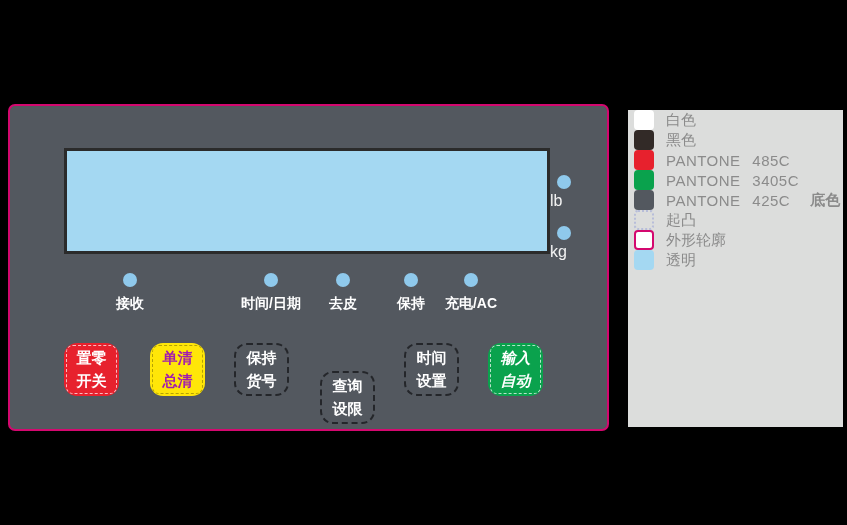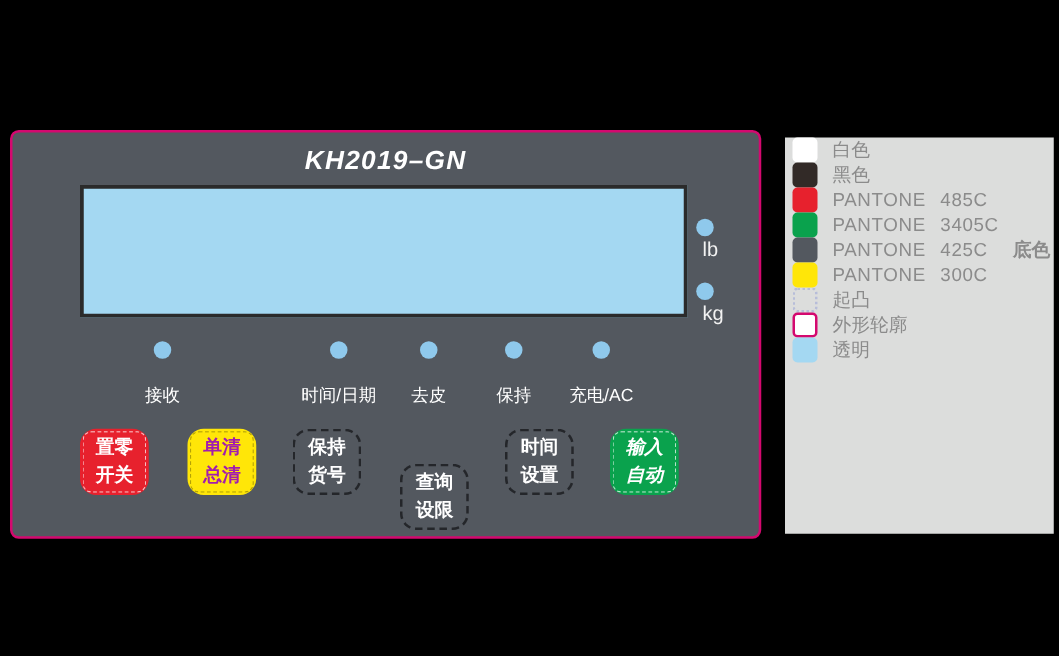--- a/index.html
+++ b/index.html
@@ -26,35 +26,35 @@
     position:absolute;left:54px;top:42px;width:486px;height:106px;
     background:var(--transparent_blue);
     border:3px solid var(--display_border);
   }
   .unit{position:absolute;left:540px;width:60px;}
   .unit .dot{
     display:block;width:14px;height:14px;border-radius:50%;
     background:var(--indicator_dot_blue);margin-left:7px;
   }
   .unit .ulabel{
-    display:block;color:#f2f2f2;font-size:16px;margin-top:3px;margin-left:12px;
+    display:block;color:#f2f2f2;font-size:16px;margin-top:3px;margin-left:0;
   }
   .unit-lb{top:69px;}
   .unit-kg{top:120px;}
 
   .status{position:absolute;top:167px;width:90px;text-align:center;}
   .status .dot{
     display:inline-block;width:14px;height:14px;border-radius:50%;
     background:var(--indicator_dot_blue);
   }
   .status .slabel{
-    display:block;margin-top:16px;color:var(--white);font-size:14px;font-weight:normal;white-space:nowrap;
+    display:block;margin-top:4px;color:var(--white);font-size:14px;font-weight:bold;white-space:nowrap;
   }
   .status-0{left:75px;}  .status-1{left:146px;}  .status-2{left:216px;}
-  .status-3{left:288px;} .status-4{left:356px;}  .status-5{left:426px;}
+  .status-3{left:288px;} .status-4{left:356px;}  .status-5{left:416px;}
 
   .btn{
     position:absolute;top:237px;width:55px;height:53px;
     border-radius:13px;
     display:flex;flex-direction:column;align-items:center;justify-content:center;
     font-size:15px;font-weight:bold;line-height:1.5;
     text-align:center;cursor:pointer;
   }
   .btn-0{left:54px;}  .btn-1{left:140px;} .btn-2{left:224px;}
   .btn-3{left:310px;margin-top:28px;} .btn-4{left:394px;} .btn-5{left:478px;}
@@ -92,21 +92,20 @@
   .legend-label.latin{word-spacing:7px;letter-spacing:.5px;}
   .legend-note{margin-left:20px;color:var(--legend_text);font-size:15px;font-weight:bold;}
 </style>
 </head>
 <body>
 
 <div class="stage">
 
   <div class="panel">
 
-    <div class="panel-title">KH2019–GN</div>
 
     <div class="lcd"></div>
 
     <div class="unit unit-lb">
       <span class="dot"></span>
       <span class="ulabel">lb</span>
     </div>
     <div class="unit unit-kg">
       <span class="dot"></span>
       <span class="ulabel">kg</span>
@@ -175,24 +174,20 @@
     <div class="legend-row">
       <span class="swatch sw-green"></span>
       <span class="legend-label latin">PANTONE 3405C</span>
     </div>
     <div class="legend-row">
       <span class="swatch sw-darkgray"></span>
       <span class="legend-label latin">PANTONE 425C</span>
       <span class="legend-note">底色</span>
     </div>
     <div class="legend-row">
-      <span class="swatch sw-yellow"></span>
-      <span class="legend-label latin">PANTONE 300C</span>
-    </div>
-    <div class="legend-row">
       <span class="swatch sw-emboss"></span>
       <span class="legend-label">起凸</span>
     </div>
     <div class="legend-row">
       <span class="swatch sw-outline"></span>
       <span class="legend-label">外形轮廓</span>
     </div>
     <div class="legend-row">
       <span class="swatch sw-blue"></span>
       <span class="legend-label">透明</span>

